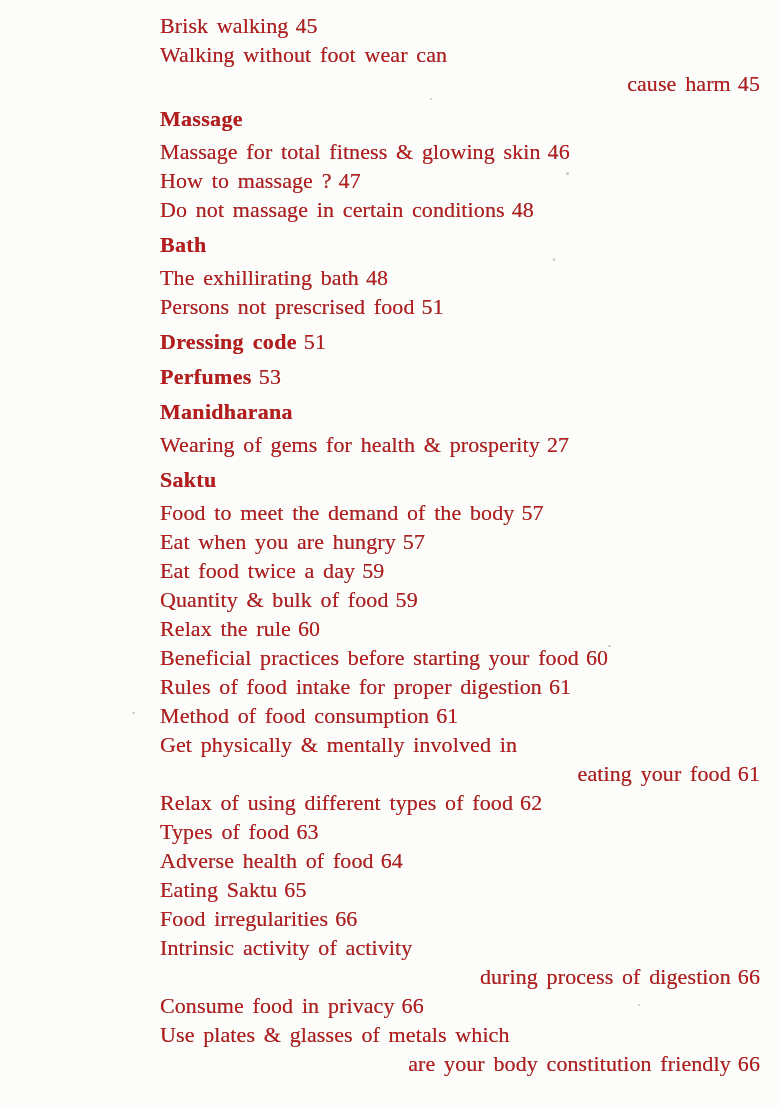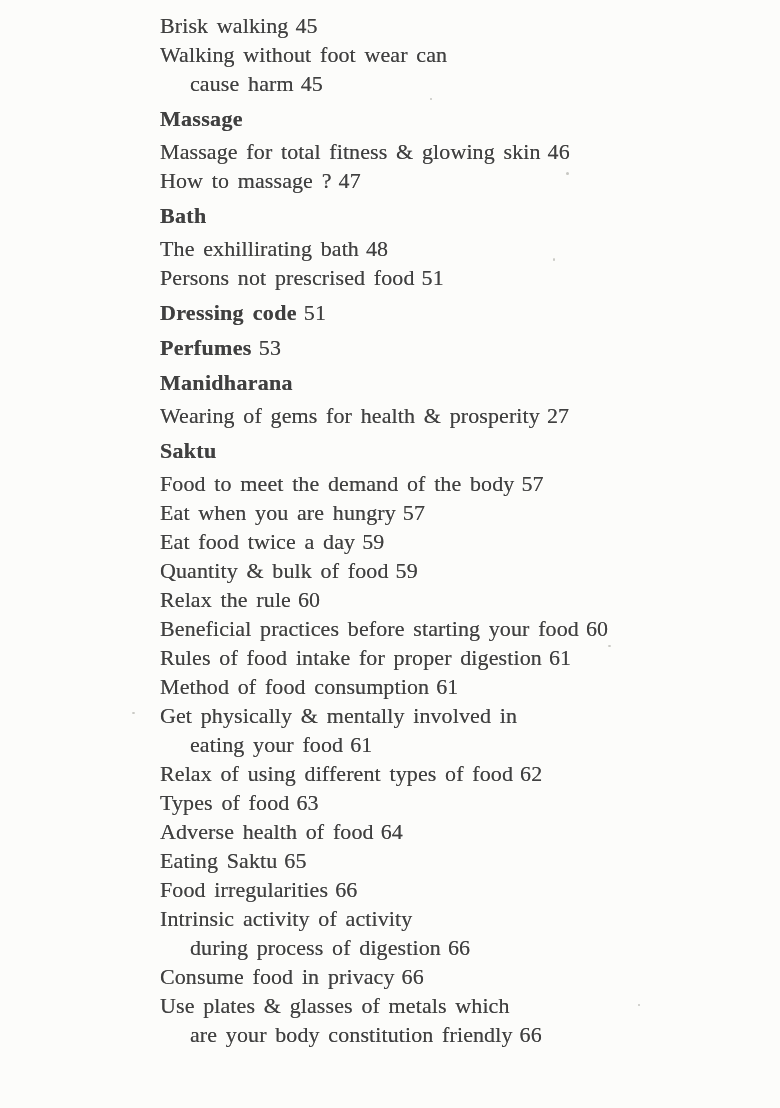--- a/index.html
+++ b/index.html
@@ -13,32 +13,33 @@
     overflow: hidden;
     position: relative;
     font-family: "Liberation Serif", serif;
   }
   .page {
     position: relative;
     width: 780px;
     height: 1108px;
     box-sizing: border-box;
     padding: 11px 20px 0 160px;
-    color: #404040;
+    color: #b91c1c;
     font-size: 22px;
     word-spacing: 0.14em;
     letter-spacing: 0.1px;
     text-shadow: 0 0 0.4px rgba(20,20,20,0.55);
   }
   .line {
     line-height: 29px;
     white-space: nowrap;
   }
   .line.cont {
     padding-left: 30px;
+    text-align: right;
   }
   .line.heading {
     font-weight: bold;
     margin: 6px 0 4px 0;
     letter-spacing: 0.3px;
   }
   .line.heading .pg {
     font-weight: normal;
   }
   .pg {
@@ -60,20 +61,21 @@
 
 <div class="page">
 
   <div class="line item"><span>Brisk walking</span><span class="pg">45</span></div>
   <div class="line item"><span>Walking without foot wear can</span><span class="pg"></span></div>
   <div class="line cont"><span>cause harm</span><span class="pg">45</span></div>
 
   <div class="line heading"><span>Massage</span><span class="pg"></span></div>
   <div class="line item"><span>Massage for total fitness &amp; glowing skin</span><span class="pg">46</span></div>
   <div class="line item"><span>How to massage ?</span><span class="pg">47</span></div>
+  <div class="line item"><span>Do not massage in certain conditions</span><span class="pg">48</span></div>
 
   <div class="line heading"><span>Bath</span><span class="pg"></span></div>
   <div class="line item"><span>The exhillirating bath</span><span class="pg">48</span></div>
   <div class="line item"><span>Persons not prescrised food</span><span class="pg">51</span></div>
 
   <div class="line heading"><span>Dressing code</span><span class="pg">51</span></div>
   <div class="line heading"><span>Perfumes</span><span class="pg">53</span></div>
   <div class="line heading"><span>Manidharana</span><span class="pg"></span></div>
   <div class="line item"><span>Wearing of gems for health &amp; prosperity</span><span class="pg">27</span></div>
 

